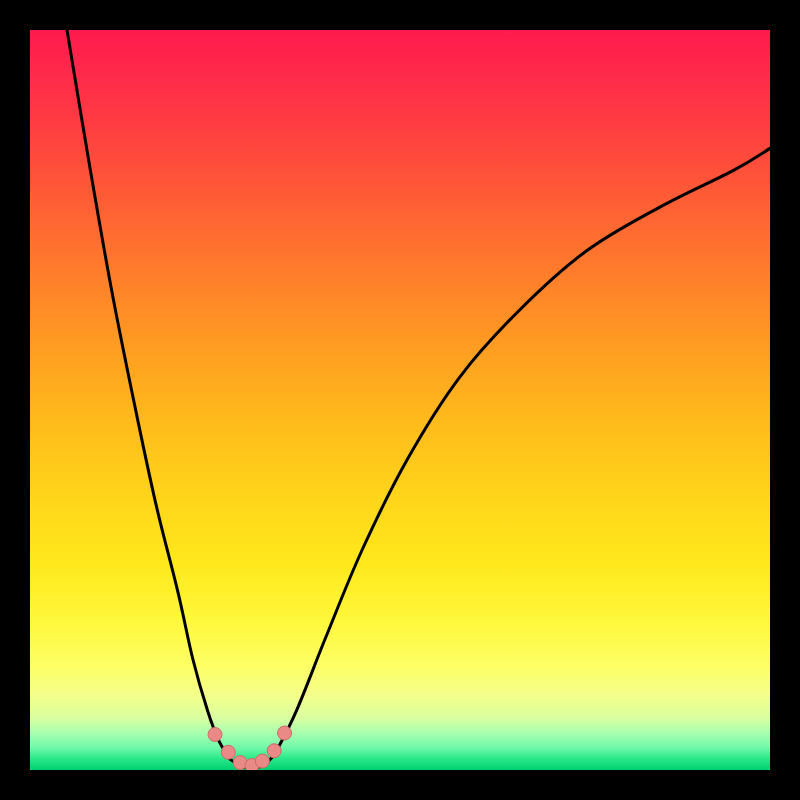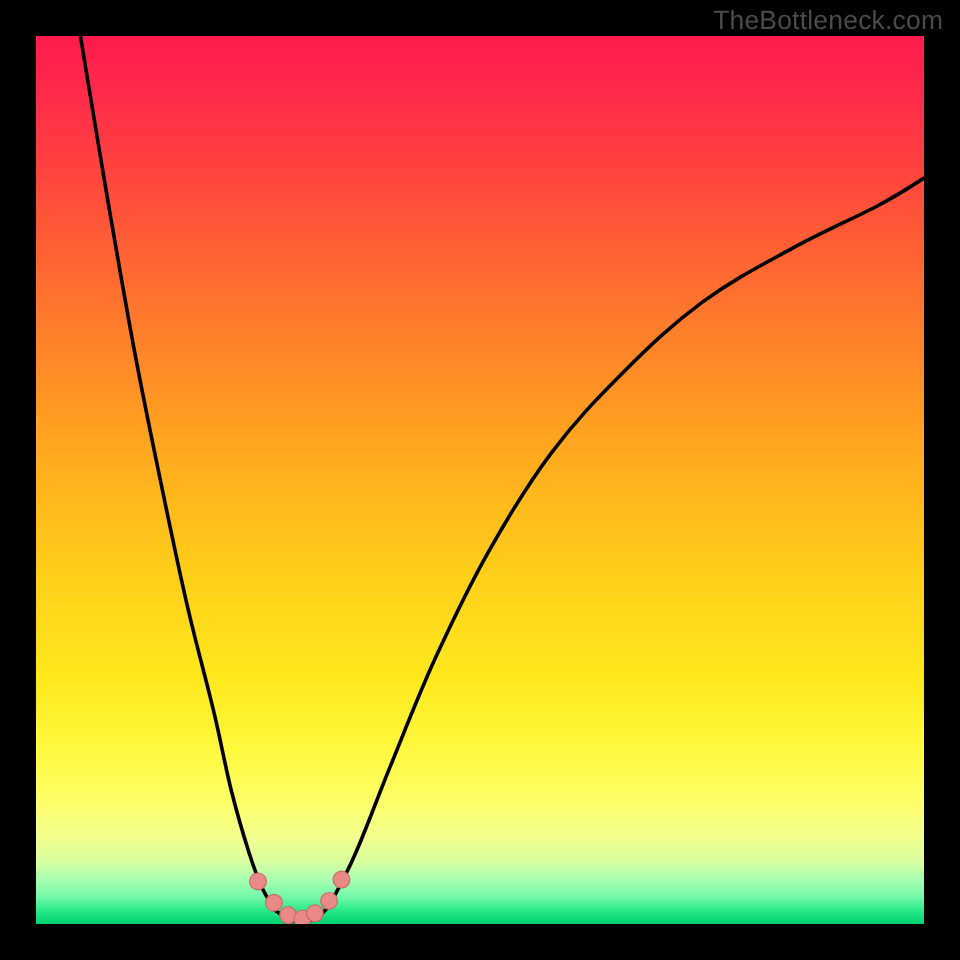--- a/index.html
+++ b/index.html
@@ -91,14 +91,13 @@
           <circle cx="198.32" cy="722.24" r="7" fill="#e98a87" stroke="#cc6b66" stroke-width="1"></circle>
           <circle cx="210.16" cy="732.60" r="7" fill="#e98a87" stroke="#cc6b66" stroke-width="1"></circle>
           <circle cx="222.00" cy="735.56" r="7" fill="#e98a87" stroke="#cc6b66" stroke-width="1"></circle>
           <circle cx="232.36" cy="731.12" r="7" fill="#e98a87" stroke="#cc6b66" stroke-width="1"></circle>
           <circle cx="244.20" cy="720.76" r="7" fill="#e98a87" stroke="#cc6b66" stroke-width="1"></circle>
           <circle cx="254.56" cy="703.00" r="7" fill="#e98a87" stroke="#cc6b66" stroke-width="1"></circle>
         </g>
     </svg>
   </div>
 
-  <div class="watermark">TheBottleneck.com</div>
 </div>
 
 </body></html>

